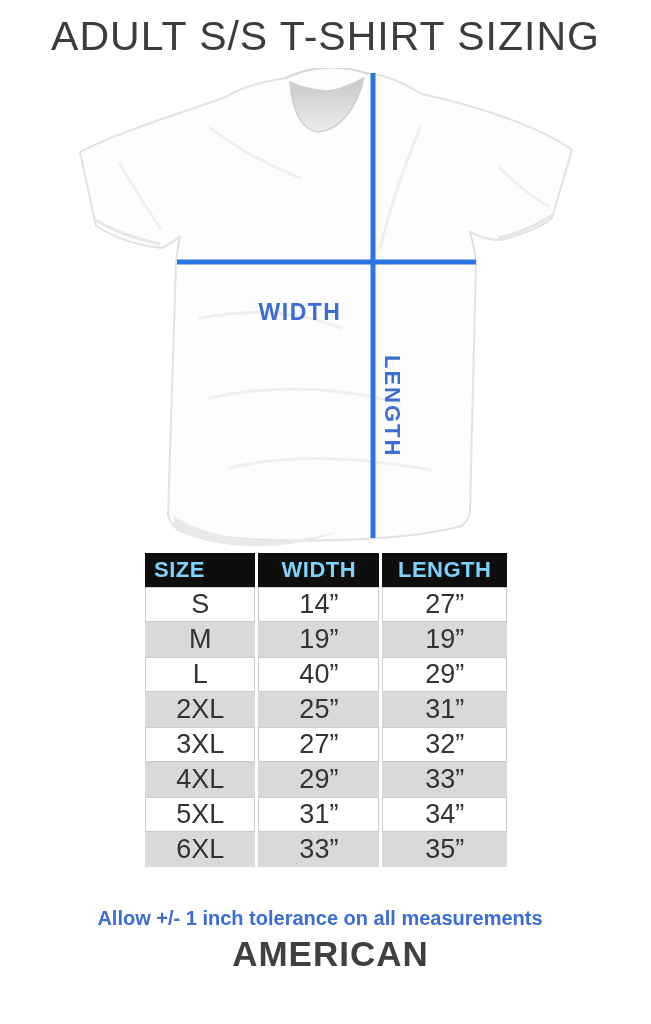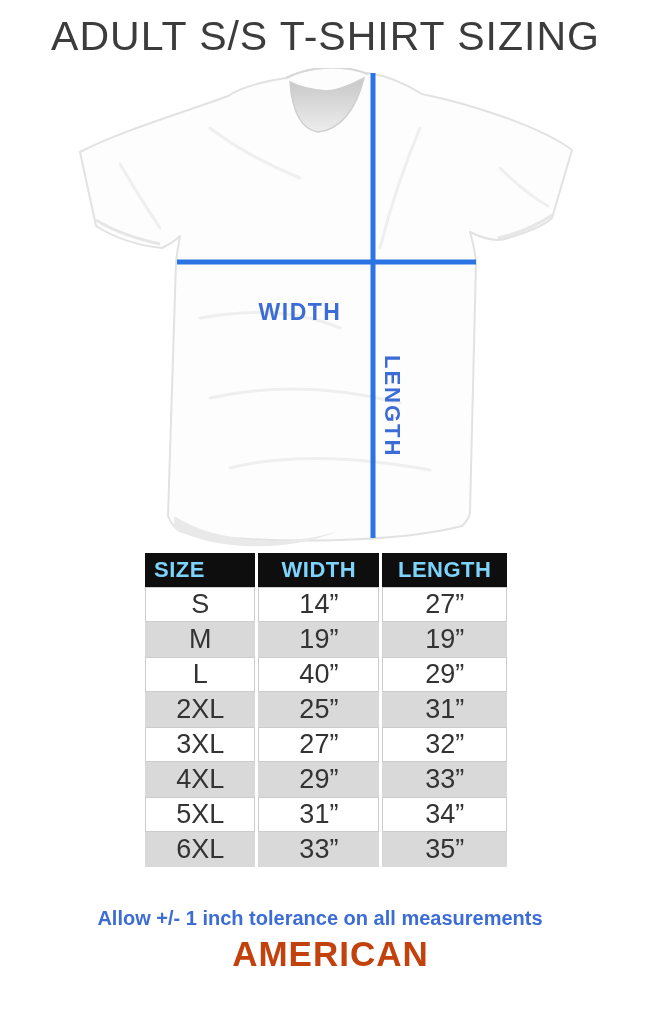--- a/index.html
+++ b/index.html
@@ -54,21 +54,21 @@
   }
   
   .tolerance {
     position:absolute; top:907px; left:0; width:640px;
     text-align:center; font-size:20px; font-weight:bold;
     color:var(--label-blue,#3c6cd6);
   }
   .logo { position:absolute; top:936px; left:0; width:100%; text-align:center; }
   .logo-line1 {
     font-size:35px; font-weight:800; letter-spacing:1px;
-    color:#c2410c; line-height:1.05;padding-left:10px;
+    color:#404040; line-height:1.05;padding-left:10px;
   }
   .logo-line2 {
     font-size:18px; font-weight:400; letter-spacing:13px; padding-left:13px;
     color:#1e1e1e; margin-top:1px;
   }
 </style>
 </head>
 <body>
 
 <div class="page">

